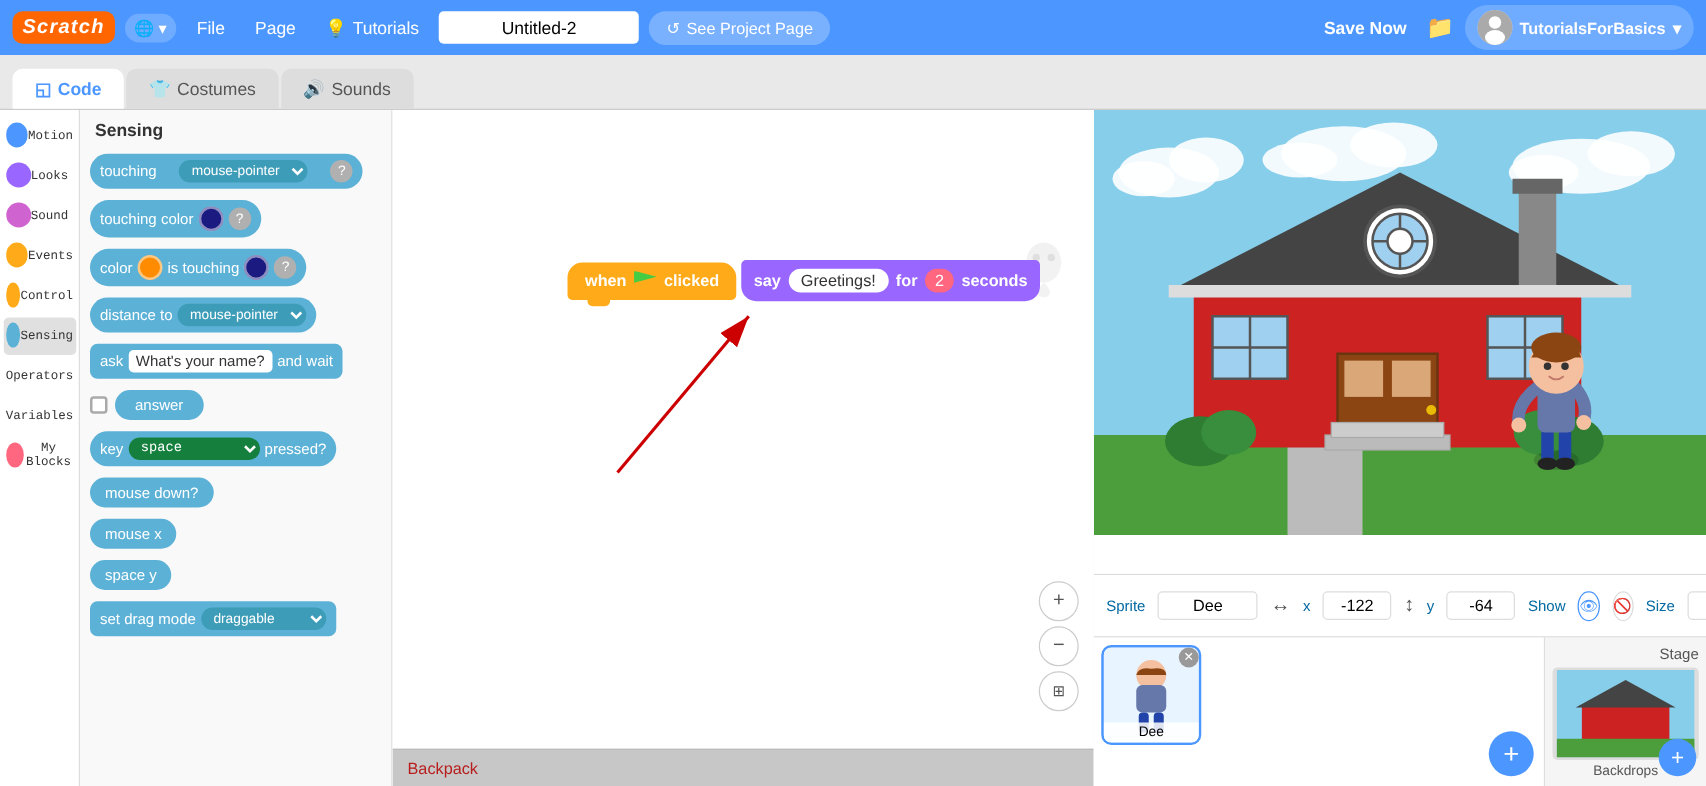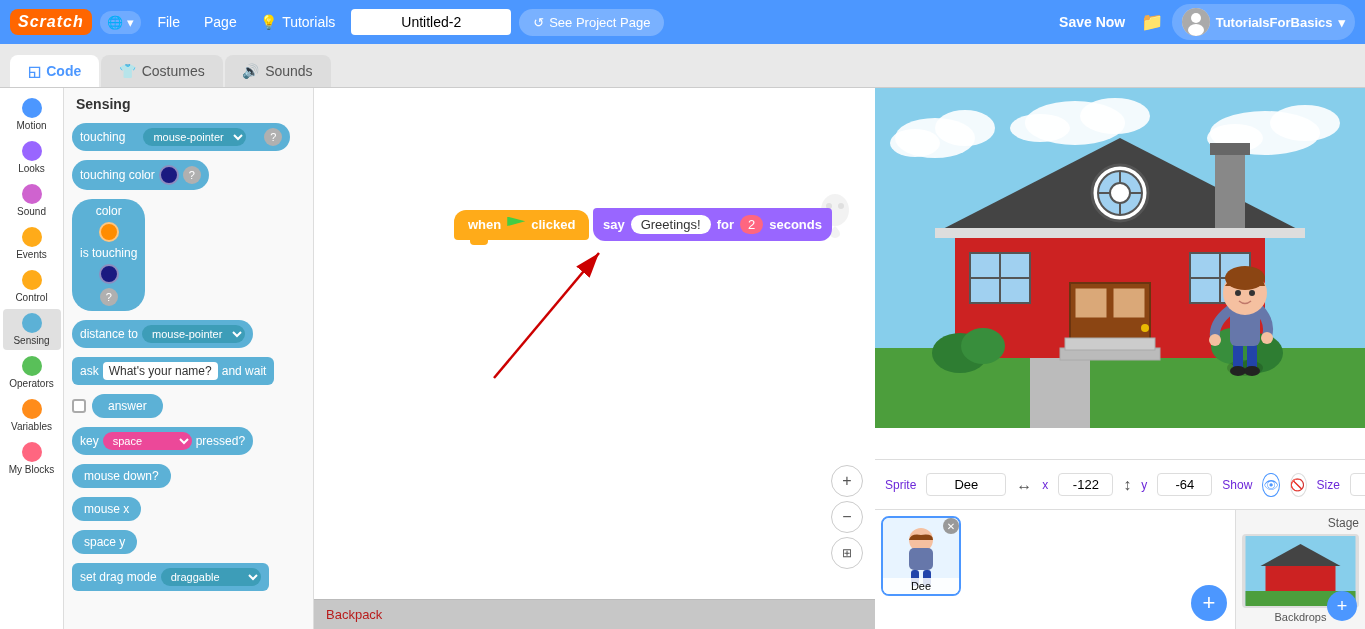--- a/index.html
+++ b/index.html
@@ -97,23 +97,23 @@
       background: white;
       display: flex;
       flex-direction: column;
       align-items: center;
       padding: 6px 0;
       gap: 2px;
       overflow-y: auto;
       border-right: 1px solid #ddd;
     }
     .cat-item {
-      display: flex; flex-direction: column; align-items: center;
+      display: flex; flex-direction: row; align-items: center;
       padding: 4px 2px; cursor: pointer; border-radius: 4px;
-      width: 58px; text-align: center;
+      width: 58px; text-align: center; font-family: Liberation Mono, monospace;
     }
     .cat-item.active { background: #e0e0e0; }
     .cat-dot {
       width: 20px; height: 20px; border-radius: 50%; margin-bottom: 2px;
     }
     .cat-label { font-size: 10px; color: #333; }
 
     
     #blocks-panel {
       width: 250px;
@@ -240,21 +240,21 @@
     
     #info-bar {
       height: 50px;
       background: white;
       border-top: 1px solid #ddd;
       display: flex;
       align-items: center;
       padding: 0 10px;
       gap: 10px;
     }
-    .sprite-label { font-size: 12px; color: #6d28d9; }
+    .sprite-label { font-size: 12px; color: #0369a1; }
     .info-input {
       border: 1px solid #ddd; border-radius: 4px; padding: 3px 8px;
       font-size: 13px; width: 80px; text-align: center;
     }
     .info-arrow { font-size: 16px; color: #555; }
     .eye-btn, .no-eye-btn {
       width: 24px; height: 24px; background: none; border: 1px solid #ddd;
       border-radius: 50%; cursor: pointer; display: flex; align-items: center;
       justify-content: center; font-size: 12px;
     }
@@ -427,21 +427,21 @@
 
     <div class="block-row">
       <div class="block cyan" style="gap:4px; padding:5px 8px;">
         <span>touching color</span>
         <span class="block-color-swatch" style="background:#1a1a80; border:2px solid rgba(255,255,255,0.5);"></span>
         <button class="help-btn">?</button>
       </div>
     </div>
 
     <div class="block-row">
-      <div class="block cyan" style="gap:4px; padding:5px 8px;flex-direction:column;">
+      <div class="block cyan" style="gap:4px; padding:5px 8px;">
         <span>color</span>
         <span class="block-color-swatch" style="background:#FF8C00; border:2px solid rgba(255,255,255,0.5);"></span>
         <span>is touching</span>
         <span class="block-color-swatch" style="background:#1a1a80; border:2px solid rgba(255,255,255,0.5);"></span>
         <button class="help-btn">?</button>
       </div>
     </div>
 
     <div class="block-row">
       <div class="block cyan" style="gap:4px; padding:5px 8px;">
@@ -461,21 +461,21 @@
     </div>
 
     <div style="display:flex; align-items:center; margin:3px 0;">
       <div style="width:14px; height:14px; background:white; border:2px solid #aaa; border-radius:3px; margin-right:6px;"></div>
       <span class="block-answer">answer</span>
     </div>
 
     <div class="block-row">
       <div class="block cyan" style="gap:4px; padding:5px 8px;">
         <span>key</span>
-        <select class="block-dropdown" style="background:#ec4899; border:none; color:white; border-radius:12px; padding:2px 6px; font-size:11px;">
+        <select class="block-dropdown" style="background:#15803d; border:none; color:white; border-radius:12px; padding:2px 6px; font-size:11px;font-family:Liberation Mono, monospace;">
           <option>space</option>
           <option>up arrow</option>
           <option>down arrow</option>
           <option>left arrow</option>
           <option>right arrow</option>
         </select>
         <span>pressed?</span>
       </div>
     </div>
 

